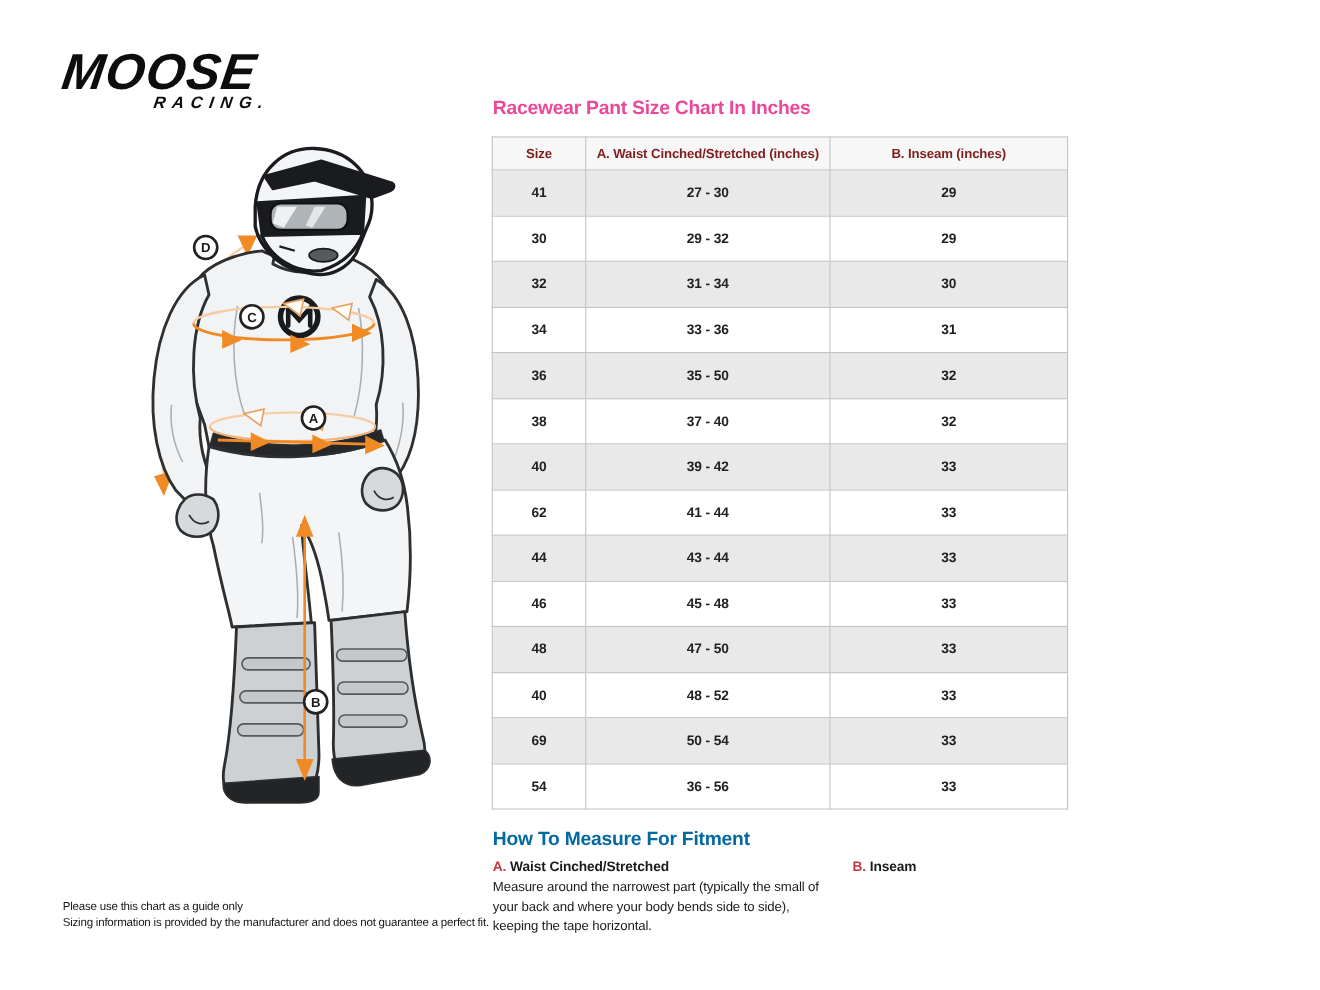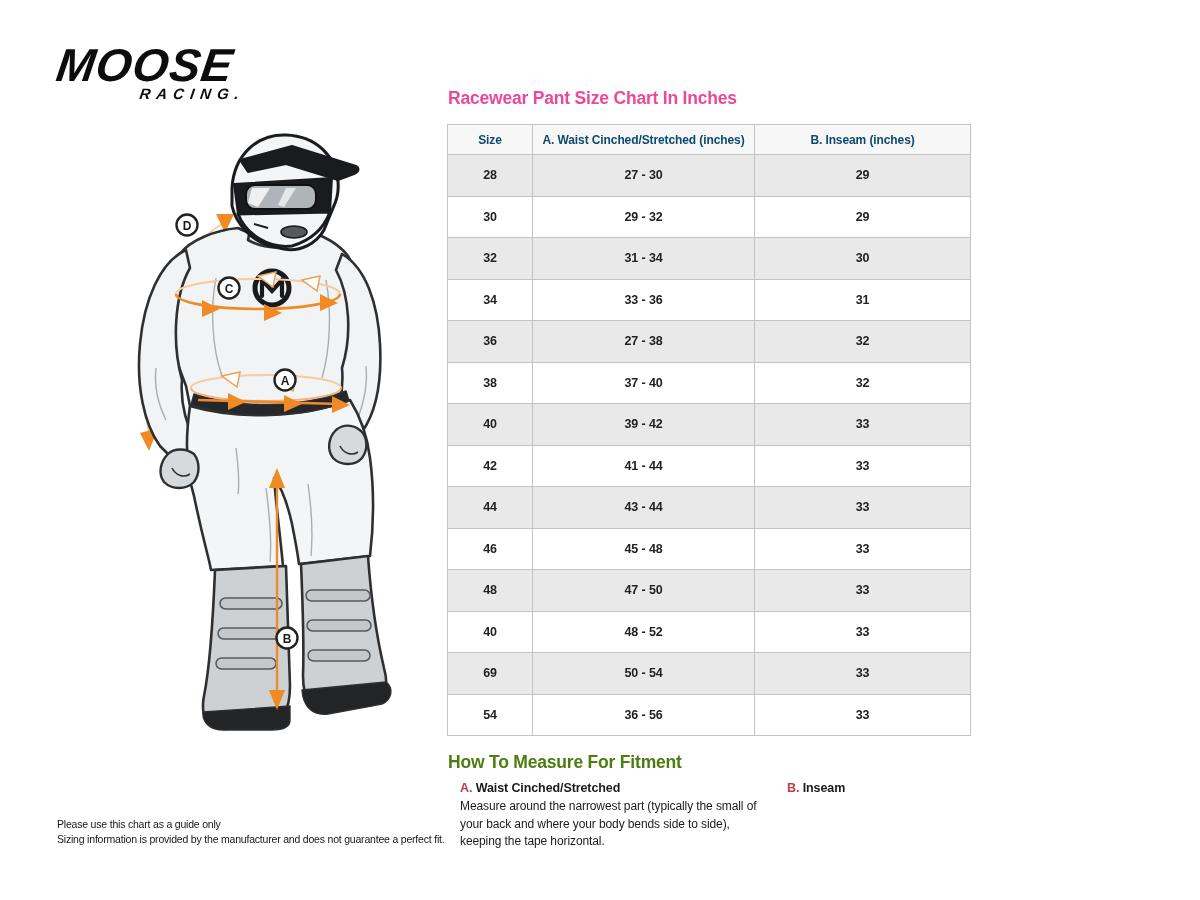--- a/index.html
+++ b/index.html
@@ -34,34 +34,34 @@
     position:absolute;left:447px;top:124px;width:523px;
     border-collapse:collapse;table-layout:fixed;
   }
   .size-table col.c1{width:85px;}
   .size-table col.c2{width:222px;}
   .size-table col.c3{width:216px;}
   .size-table th,.size-table td{
     border:1px solid #c3c3c3;text-align:center;vertical-align:middle;padding:0;
   }
   .size-table thead th{
-    height:29px;font-size:12px;font-weight:bold;background:#f7f7f7;color:#0c4a6e;
+    height:29px;font-size:12px;font-weight:bold;background:#f7f7f7;color:#7f1d1d;
   }
   .size-table tbody td{
     height:40.5px;font-size:12.5px;font-weight:bold;background:#ffffff;color:#222;
   }
   .size-table tbody tr.alt td{background:#e9e9e9;}
   .size-table{border:1px solid #a9a9a9;}
 
   
   .howto-title{
     position:absolute;left:448px;top:752px;
-    font-size:17.5px;font-weight:bold;color:#4d7c0f;letter-spacing:-0.2px;
-  }
-  .howto-item{position:absolute;top:779px;font-size:12px;line-height:1.45;color:#1b1b1b;margin-left:12px;}
+    font-size:17.5px;font-weight:bold;color:#0369a1;letter-spacing:-0.2px;
+  }
+  .howto-item{position:absolute;top:779px;font-size:12px;line-height:1.45;color:#1b1b1b;}
   .howto-item .howto-head{font-size:12.5px;font-weight:bold;margin-bottom:1px;}
   .howto-a{left:448px;width:308px;}
   .howto-b{left:775px;width:322px;}
   .red{color:#c23b40;}
 
   
   .disclaimer{
     position:absolute;left:57px;top:817px;
     font-size:10.5px;line-height:1.45;letter-spacing:-0.2px;color:#161616;
     white-space:nowrap;
@@ -226,56 +226,56 @@
       </colgroup>
     <thead>
       <tr>
         <th>Size</th>
         <th>A. Waist Cinched/Stretched (inches)</th>
         <th>B. Inseam (inches)</th>
       </tr>
     </thead>
     <tbody>
         <tr class="alt">
-          <td>28</td>
+          <td>41</td>
           <td>27 - 30</td>
           <td>29</td>
         </tr>
         <tr>
           <td>30</td>
           <td>29 - 32</td>
           <td>29</td>
         </tr>
         <tr class="alt">
           <td>32</td>
           <td>31 - 34</td>
           <td>30</td>
         </tr>
         <tr>
           <td>34</td>
           <td>33 - 36</td>
           <td>31</td>
         </tr>
         <tr class="alt">
           <td>36</td>
-          <td>27 - 38</td>
+          <td>35 - 50</td>
           <td>32</td>
         </tr>
         <tr>
           <td>38</td>
           <td>37 - 40</td>
           <td>32</td>
         </tr>
         <tr class="alt">
           <td>40</td>
           <td>39 - 42</td>
           <td>33</td>
         </tr>
         <tr>
-          <td>42</td>
+          <td>62</td>
           <td>41 - 44</td>
           <td>33</td>
         </tr>
         <tr class="alt">
           <td>44</td>
           <td>43 - 44</td>
           <td>33</td>
         </tr>
         <tr>
           <td>46</td>

